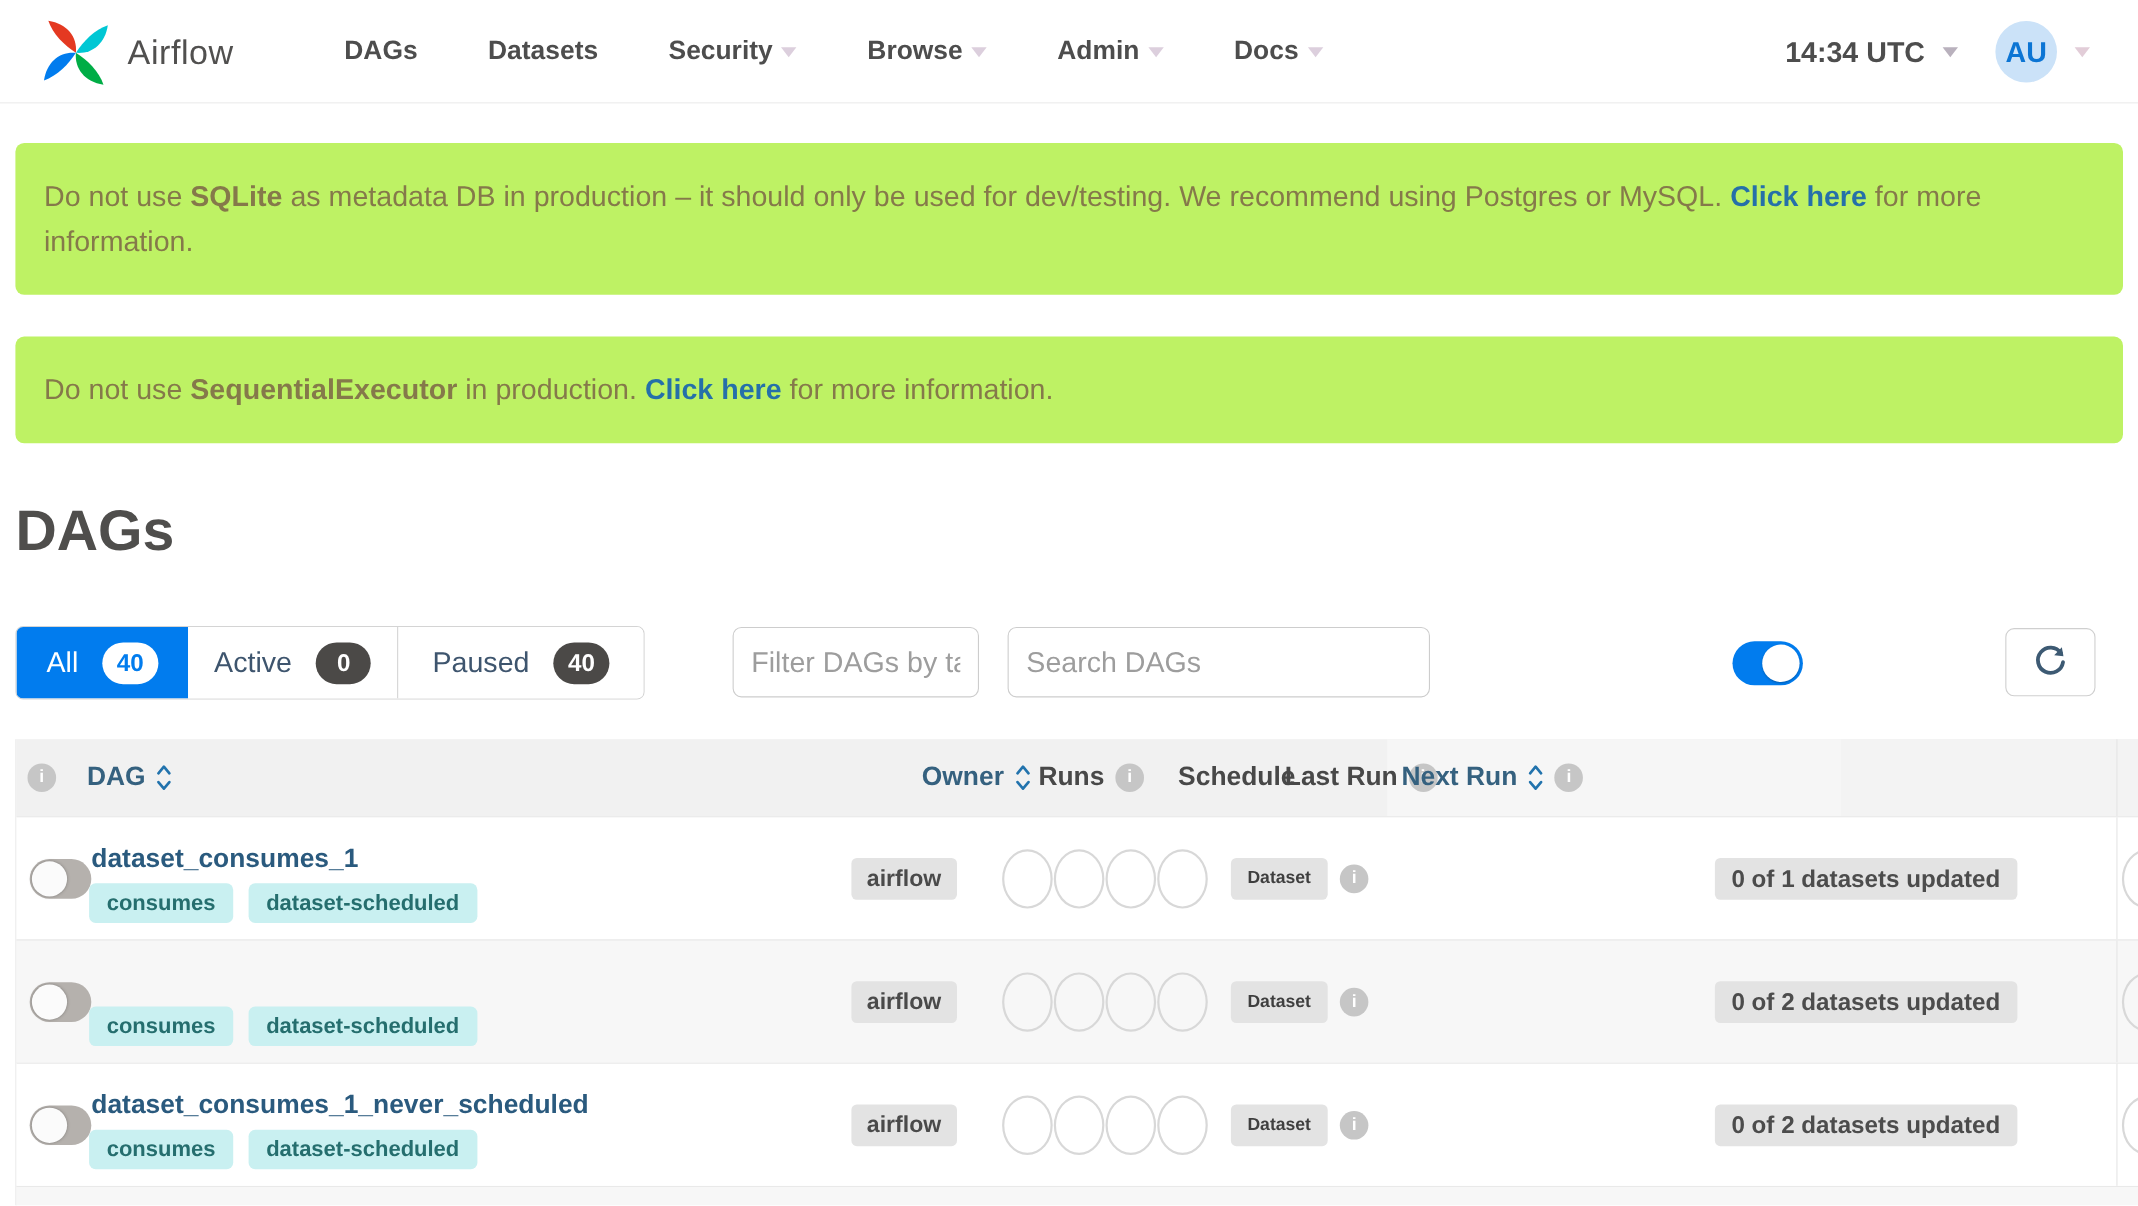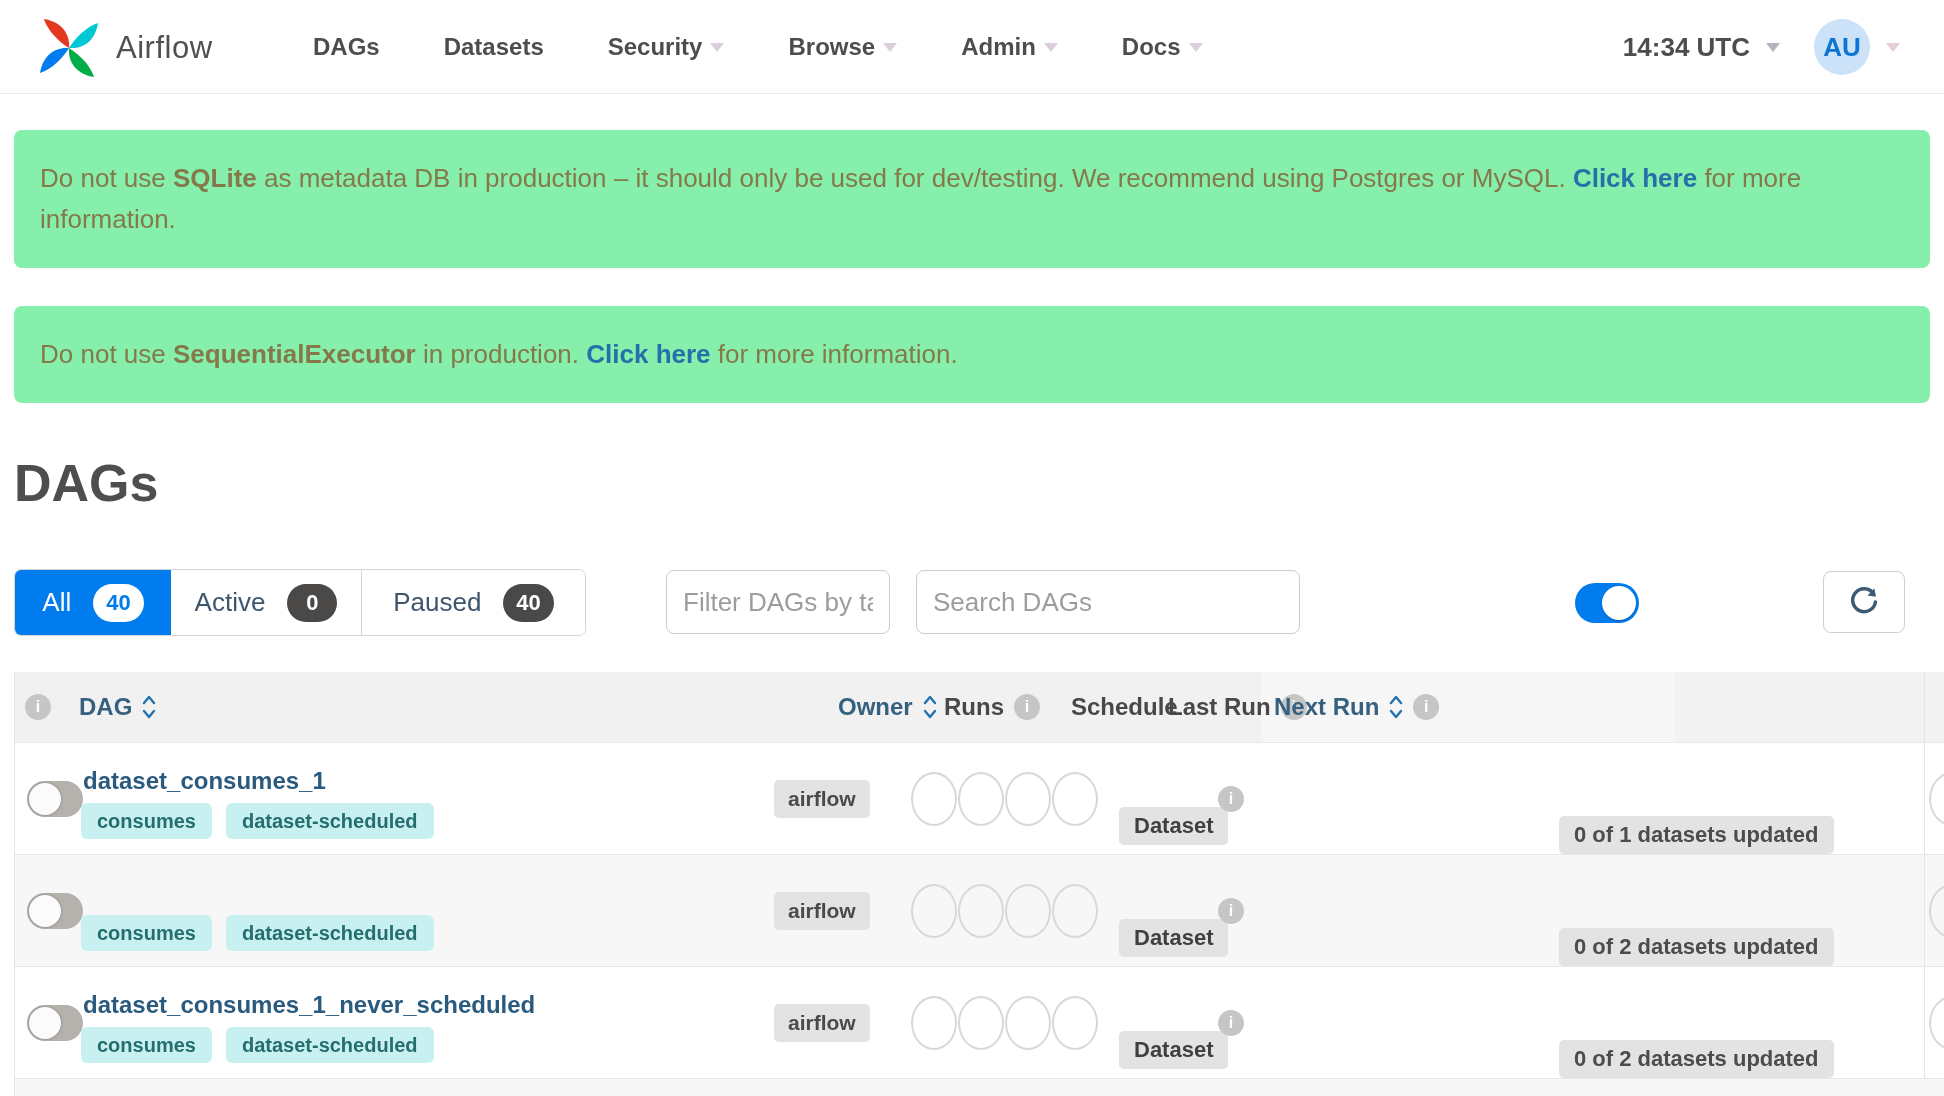--- a/index.html
+++ b/index.html
@@ -14,21 +14,21 @@
   .nav-item { display:flex; align-items:center; gap:8px; font-size:24px; font-weight:700; color:#4d4d4d; cursor:pointer; }
   .caret { width:0; height:0; border-left:7px solid transparent; border-right:7px solid transparent; border-top:9px solid #dccfdd; display:inline-block; }
   .nav-right { position:absolute; right:44px; top:0; height:94px; display:flex; align-items:center; gap:16px; }
   .clock { font-size:26px; font-weight:700; color:#4d4d4d; }
   .caret-gray { border-top-color:#b9b1bd; margin-right:18px; }
   .avatar { width:56px; height:56px; border-radius:50%; background:#cbe2f8; color:#0c75d4;
     font-weight:700; font-size:26px; display:flex; align-items:center; justify-content:center; }
   .caret-pink { border-top-color:#e2cdd8; }
 
   
-  .alert { margin:36px 14px 0 14px; background:#86efac; border-radius:8px; padding:28px 26px;
+  .alert { margin:36px 14px 0 14px; background:#bef264; border-radius:8px; padding:28px 26px;
     font-size:26px; line-height:41px; color:#85794a; }
   .alert.second { margin-top:38px; }
   .alert b { font-weight:700; }
   .alert a { color:#2570a9; font-weight:700; text-decoration:none; cursor:pointer; }
 
   
   h1.page-title { margin:52px 0 0 14px; font-size:52px; line-height:56px; font-weight:700; color:#4f4e4c; }
 
   
   .controls { position:relative; margin:58px 14px 0 14px; height:67px; }
@@ -70,24 +70,24 @@
   .pause-toggle .knob { position:absolute; left:2px; top:2px; width:32px; height:32px; border-radius:50%; background:#fbfbfb; box-shadow:0 0 3px rgba(0,0,0,.3); }
   .dag-name { position:absolute; left:68px; top:24px; font-size:24px; line-height:28px; font-weight:700; color:#2a5a7e; text-decoration:none; cursor:pointer; white-space:nowrap; }
   .tag-list { position:absolute; left:66px; top:60px; display:flex; gap:14px;text-align:center; }
   .tag { height:36px; padding:0 16px; border-radius:6px; background:#c9f0f1; color:#256e6e;
     font-size:20px; font-weight:700; display:flex; align-items:center; cursor:pointer; }
   .owner-badge { position:absolute; left:759px; top:50%; transform:translateY(-50%); height:38px; padding:0 14px;
     border-radius:5px; background:#e3e3e3; color:#4a4a4a; font-size:21px; font-weight:700; display:flex; align-items:center; cursor:pointer; }
   .runs-circles { position:absolute; left:896px; top:50%; transform:translateY(-50%); display:flex; gap:1px; }
   .run-circle { width:46px; height:54px; border-radius:50%; border:2px solid #d8d8d8; background:transparent; cursor:pointer; }
   .schedule-badge { position:absolute; left:1104px; top:50%; transform:translateY(-50%); height:38px; padding:0 15px;
-    border-radius:5px; background:#e3e3e3; color:#3f3f3f; font-size:22px; font-weight:700; display:flex; align-items:center; cursor:pointer;margin-top:27px; }
+    border-radius:5px; background:#e3e3e3; color:#3f3f3f; font-size:16px; font-weight:700; display:flex; align-items:center; cursor:pointer; }
   .schedule-info { position:absolute; left:1203px; top:50%; transform:translateY(-50%); }
   .nextrun-badge { position:absolute; left:1544px; top:50%; transform:translateY(-50%); height:38px; padding:0 15px;
-    border-radius:5px; background:#e3e3e3; color:#4c4c4c; font-size:22px; font-weight:700; display:flex; align-items:center; white-space:nowrap;margin-top:36px; }
+    border-radius:5px; background:#e3e3e3; color:#4c4c4c; font-size:22px; font-weight:700; display:flex; align-items:center; white-space:nowrap; }
   .edge-circle { position:absolute; left:1914px; top:50%; transform:translateY(-50%); width:46px; height:54px;
     border-radius:50%; border:2px solid #d8d8d8; background:#fff; }
   .row.stripe .edge-circle { background:#f7f7f7; }
   .bottom-stripe { height:18px; background:#f7f7f7; border-top:1px solid #e7e7e7; }
 </style>
 </head>
 <body>
 
 <div class="navbar">
   <div class="brand">

